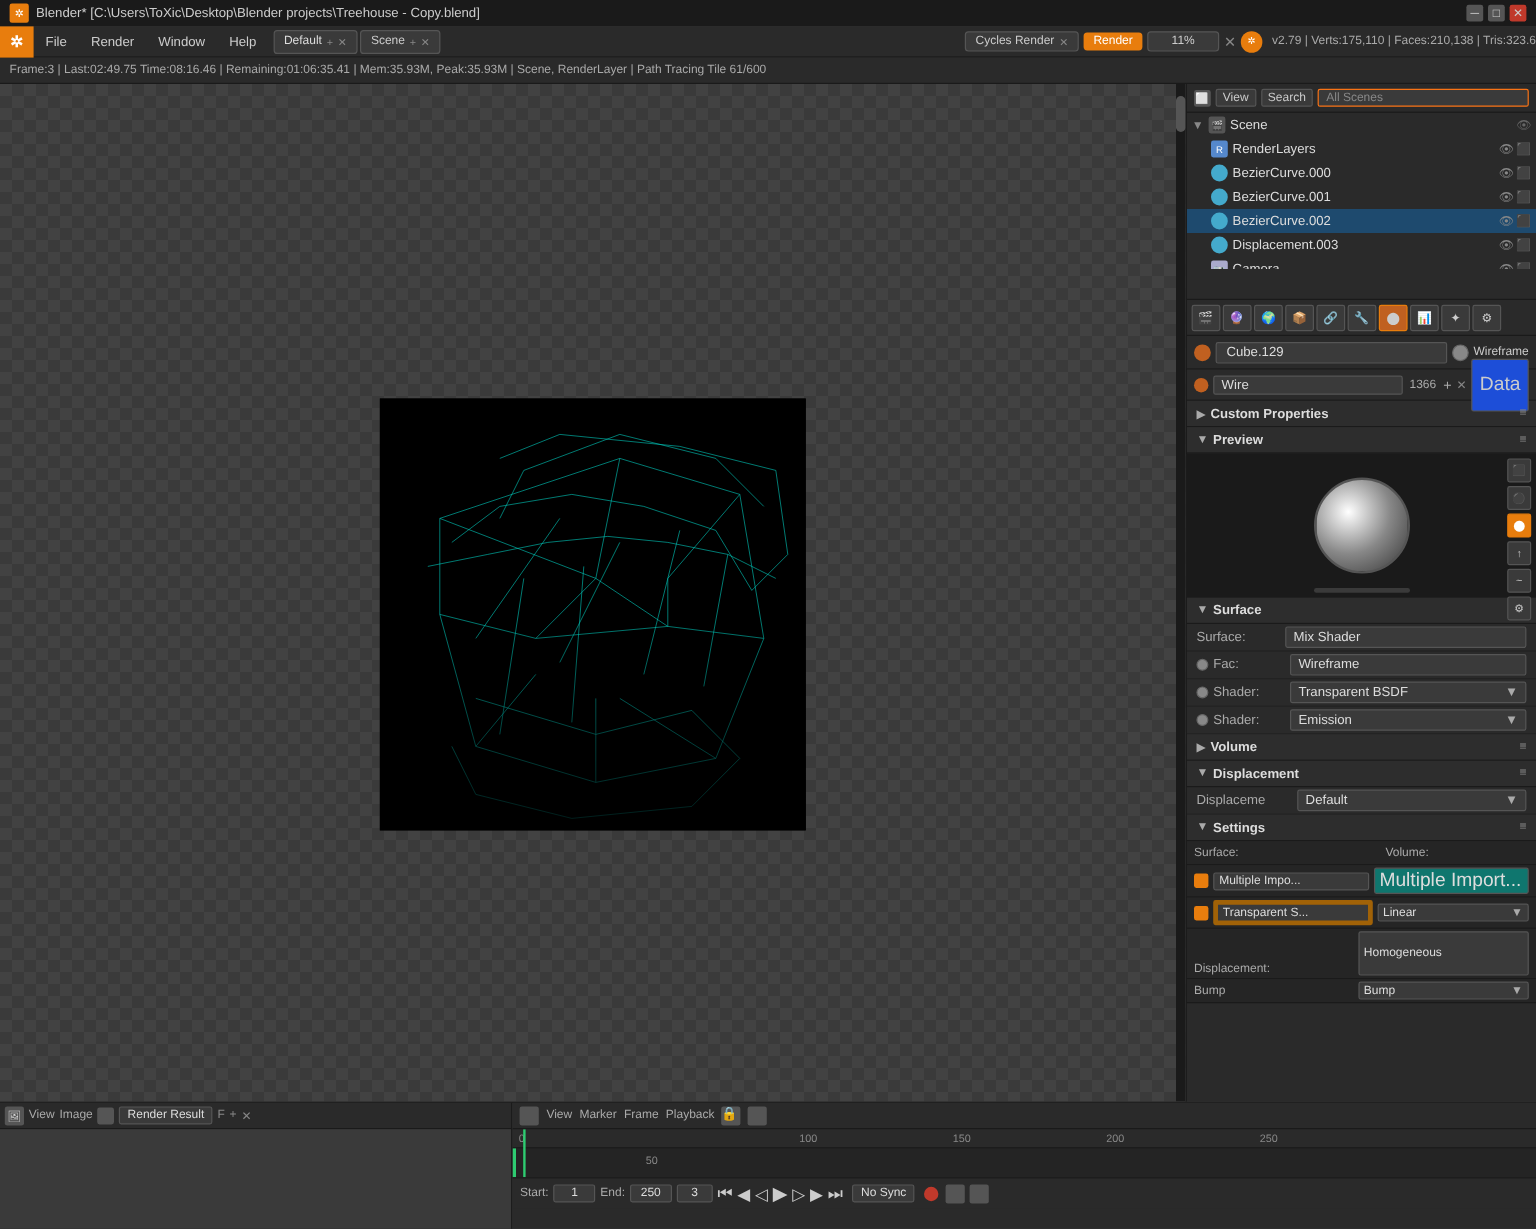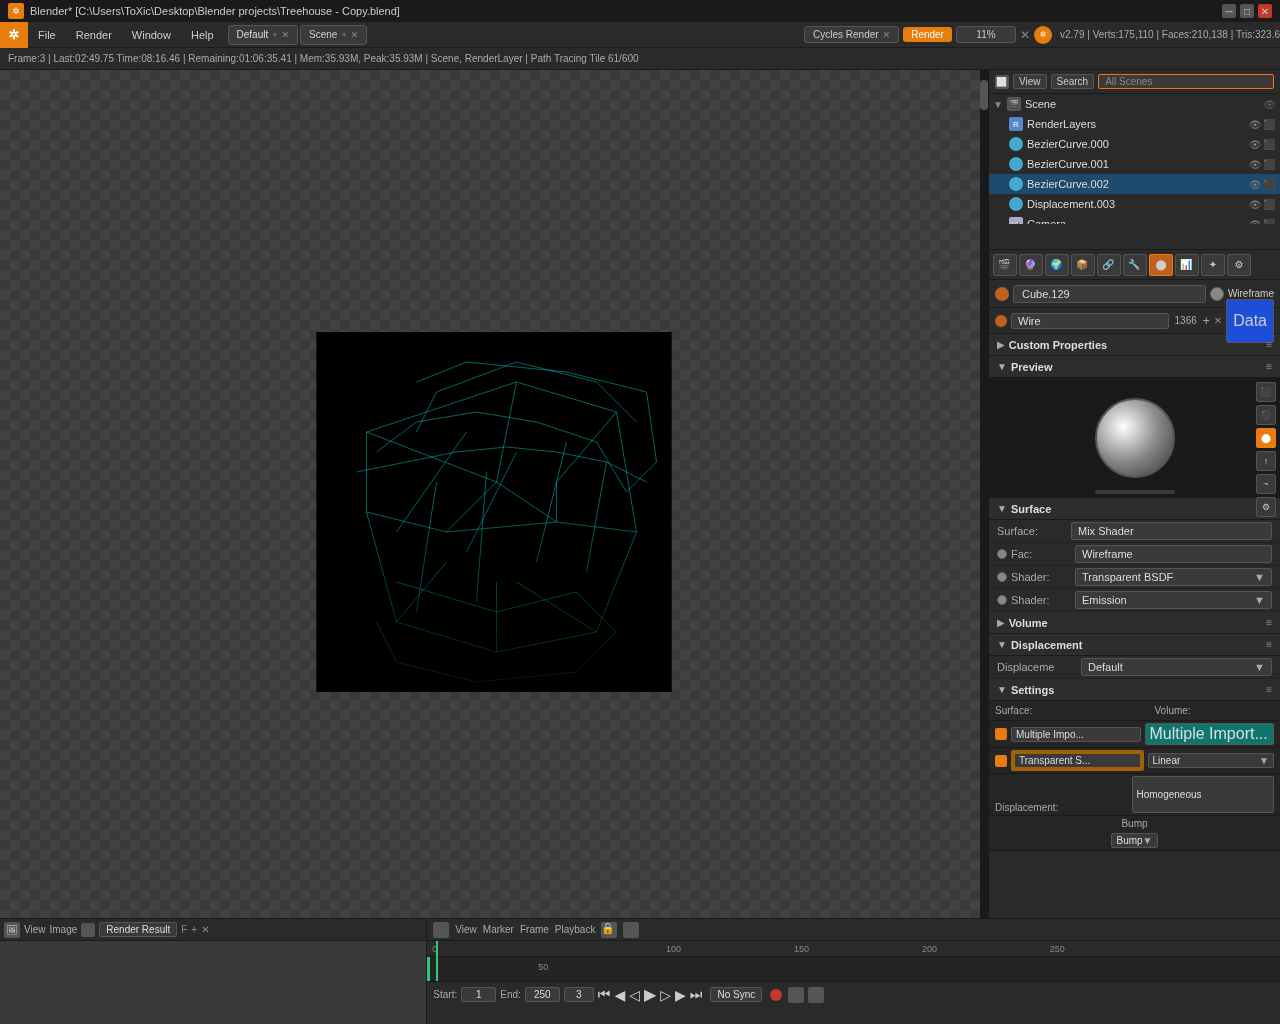--- a/index.html
+++ b/index.html
@@ -428,21 +428,21 @@
           <span>Linear</span>
           <span style="color:#aaa;">▼</span>
         </div>
       </div>
 
       <div style="display:flex;align-items:flex-end;padding:2px 6px;gap:4px;border-bottom:1px solid #1a1a1a;background:#252525;">
         <span style="font-size:10px;color:#aaa;flex:1;">Displacement:</span>
         <div style="background:#3a3a3a;border:1px solid #555;padding:12px 4px;color:#ddd;font-size:10px;flex:1;border-radius:2px;">Homogeneous</div>
       </div>
 
-      <div style="display:flex;align-items:center;padding:2px 6px;gap:4px;border-bottom:1px solid #1a1a1a;background:#252525;flex-direction:column;">
+      <div style="display:flex;align-items:center;padding:2px 6px;gap:4px;border-bottom:1px solid #1a1a1a;background:#252525;">
         <span style="font-size:10px;color:#aaa;flex:1;">Bump</span>
         <div style="background:#3a3a3a;border:1px solid #555;padding:1px 4px;color:#ddd;font-size:10px;flex:1;border-radius:2px;display:flex;align-items:center;justify-content:space-between;">
           <span>Bump</span>
           <span style="color:#aaa;">▼</span>
         </div>
       </div>
 
     </div>
   </div>
 </div>

